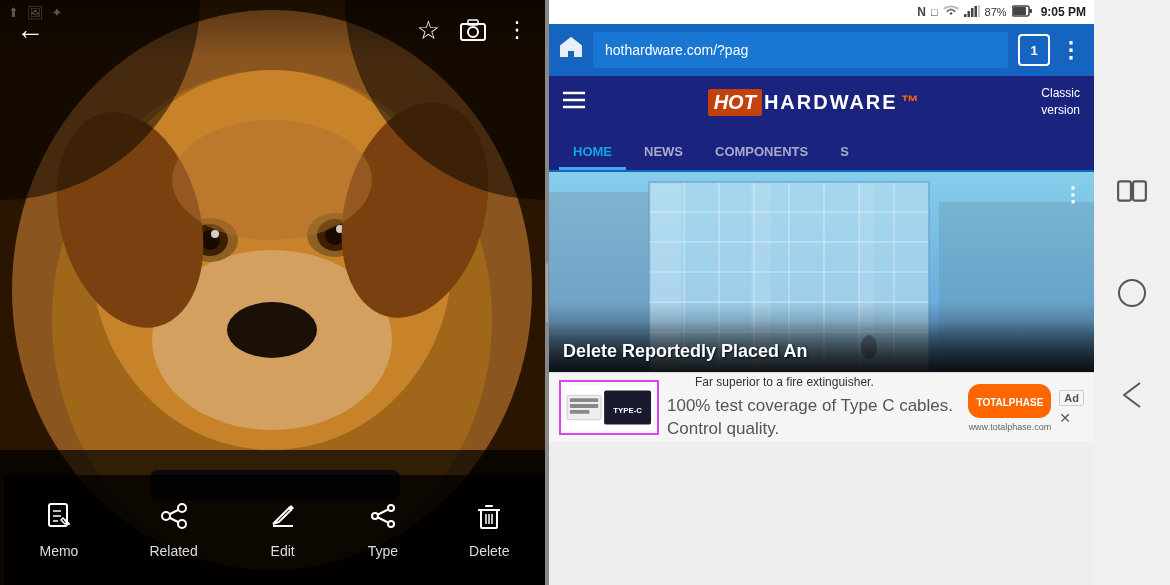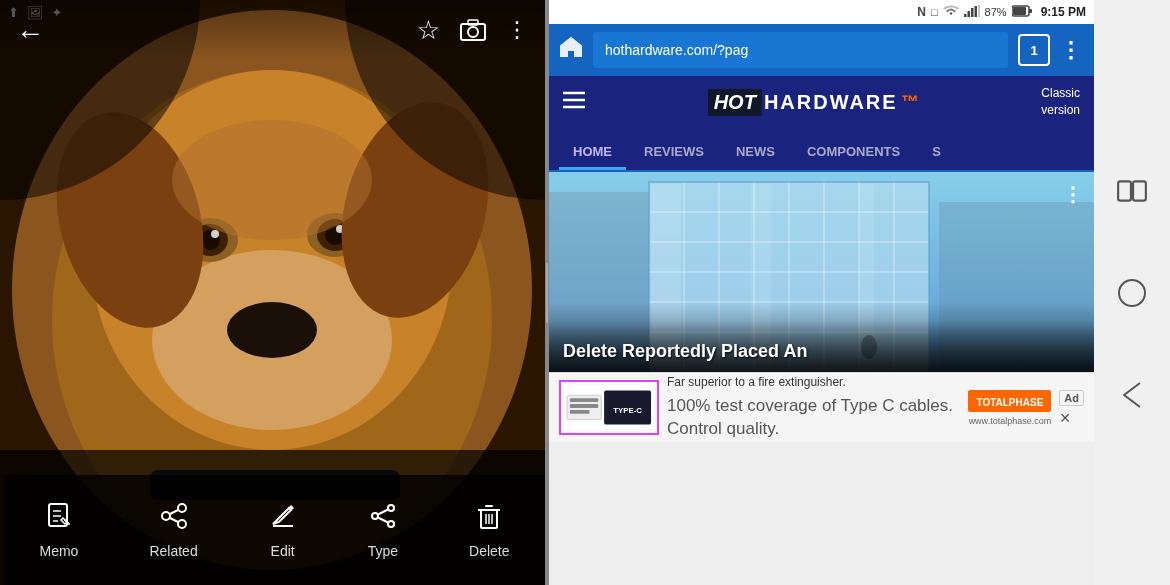--- a/index.html
+++ b/index.html
@@ -199,21 +199,21 @@
       font-size: 22px;
     }
 
     .hh-logo {
       display: flex;
       align-items: center;
       gap: 2px;
     }
 
     .hh-hot {
-      background: #0f172a;
+      background: #c2410c;
       color: white;
       font-size: 20px;
       font-weight: 900;
       padding: 2px 6px;
       border-radius: 2px;
       font-style: italic;
     }
 
     .hh-hardware {
       color: white;
@@ -244,21 +244,21 @@
       color: #aac;
       font-size: 13px;
       font-weight: 600;
       padding: 8px 14px;
       cursor: pointer;
       white-space: nowrap;
       border-bottom: 3px solid transparent;
     }
 
     .nav-tab.active {
-      color: #c4b5fd;
+      color: #0ea5e9;
       border-bottom: 3px solid #42A5F5;
     }
 
     
     .browser-content {
       flex: 1;
       overflow: hidden;
       position: relative;
       background: #eee;
     }
@@ -545,21 +545,21 @@
         </svg>
       </span>
       <span style="font-size:11px; color:#333;">87%</span>
       <span>
         <svg width="20" height="12" viewBox="0 0 20 12" fill="none">
           <rect x="0" y="1" width="17" height="10" rx="2" stroke="#444" stroke-width="1.5"></rect>
           <rect x="1" y="2" width="13" height="8" fill="#444" rx="1"></rect>
           <rect x="17" y="4" width="3" height="4" rx="1" fill="#444"></rect>
         </svg>
       </span>
-      <span style="font-size:12px; font-weight:600; color:#222; margin-left:4px;">9:15 PM</span>
+      <span style="font-size:12px; font-weight:600; color:#222; margin-left:4px;">9:05 PM</span>
     </div>
   </div>
 
   <div class="browser-url-bar">
     <span class="home-btn">
       <svg width="24" height="22" viewBox="0 0 24 22" fill="none">
         <path d="M12 2 L2 10 L2 20 L8 20 L8 14 L16 14 L16 20 L22 20 L22 10 Z" stroke="white" stroke-width="2" fill="white" opacity="0.9"></path>
       </svg>
     </span>
     <input class="url-input" type="text" style="color: white; font-size: 14px;" value="hothardware.com/?pag">
@@ -578,21 +578,20 @@
     <div class="hh-logo">
       <span class="hh-hot">HOT</span>
       <span class="hh-hardware" style="letter-spacing:2px;">HARDWARE</span>
       <span style="color:#FF6600; font-size:18px; font-weight:900; margin-left:1px;">™</span>
     </div>
     <div class="classic-version" style="color:white; font-size:12px; line-height:1.4;">Classic<br>version</div>
   </div>
 
   <div class="nav-tabs">
     <div class="nav-tab active">HOME</div>
-    <div class="nav-tab">REVIEWS</div>
     <div class="nav-tab">NEWS</div>
     <div class="nav-tab">COMPONENTS</div>
     <div class="nav-tab">S</div>
   </div>
 
   <div class="browser-content">
     <div class="article-image">
       
       <svg width="100%" height="100%" viewBox="0 0 545 200" xmlns="http://www.w3.org/2000/svg" preserveAspectRatio="xMidYMid slice">
         <defs>
@@ -651,25 +650,25 @@
           <rect width="90" height="45" fill="#fff"></rect>
           <rect x="2" y="10" width="35" height="25" rx="2" fill="#eee" stroke="#ccc"></rect>
           <rect x="5" y="13" width="29" height="4" rx="1" fill="#888"></rect>
           <rect x="5" y="19" width="29" height="4" rx="1" fill="#888"></rect>
           <rect x="5" y="25" width="20" height="4" rx="1" fill="#888"></rect>
           <rect x="40" y="5" width="48" height="35" rx="2" fill="#1a1a2e"></rect>
           <text x="64" y="28" text-anchor="middle" fill="white" font-size="8" font-weight="bold">TYPE-C</text>
         </svg>
       </div>
       <div class="ad-text-block">
-        <div style="font-size:12px; color:#333; font-weight:500;">Far superior to a fire extinguisher.</div>
+        <div style="font-size:12px; color:#333; font-weight:500;margin-left:28px;">Far superior to a fire extinguisher.</div>
         <div style="font-size:17px; color:#555; margin-top:3px;">100% test coverage of Type C cables. Control quality.</div>
       </div>
       <div style="display:flex; flex-direction:column; align-items:center; justify-content:center; gap:4px;">
-        <div style="background:#ff6600; padding:2px 8px; border-radius:2px;">
+        <div style="background:#ff6600; padding:8px 8px; border-radius:12px;">
           <span style="color:white; font-size:10px; font-weight:bold;">TOTALPHASE</span>
         </div>
         <span style="font-size:9px; color:#666;">www.totalphase.com</span>
       </div>
       <div class="ad-controls">
         <span style="color:#555; font-size:11px; border:1px solid #ccc; padding:1px 4px; border-radius:2px; font-weight:bold;">Ad</span>
         <span class="ad-x-btn">✕</span>
       </div>
     </div>
   </div>

